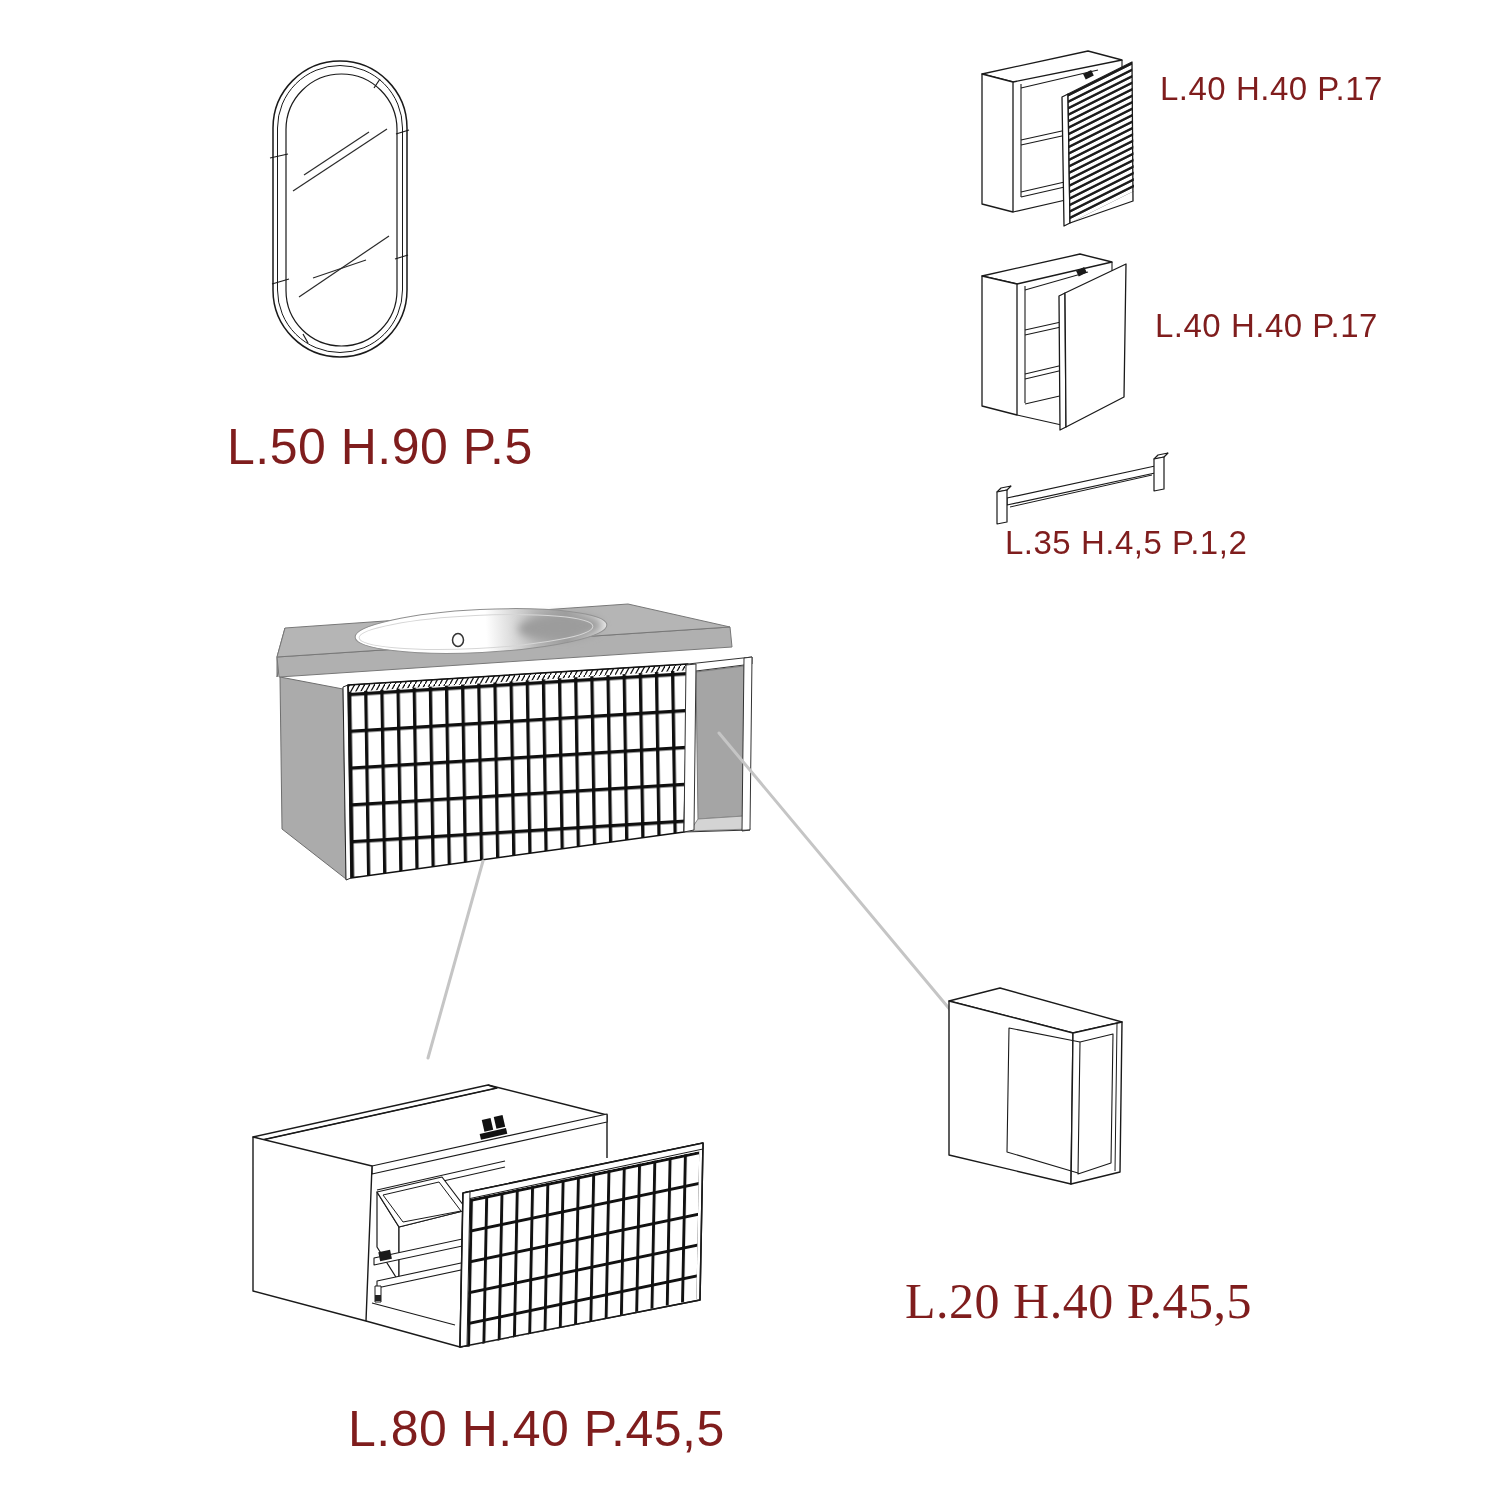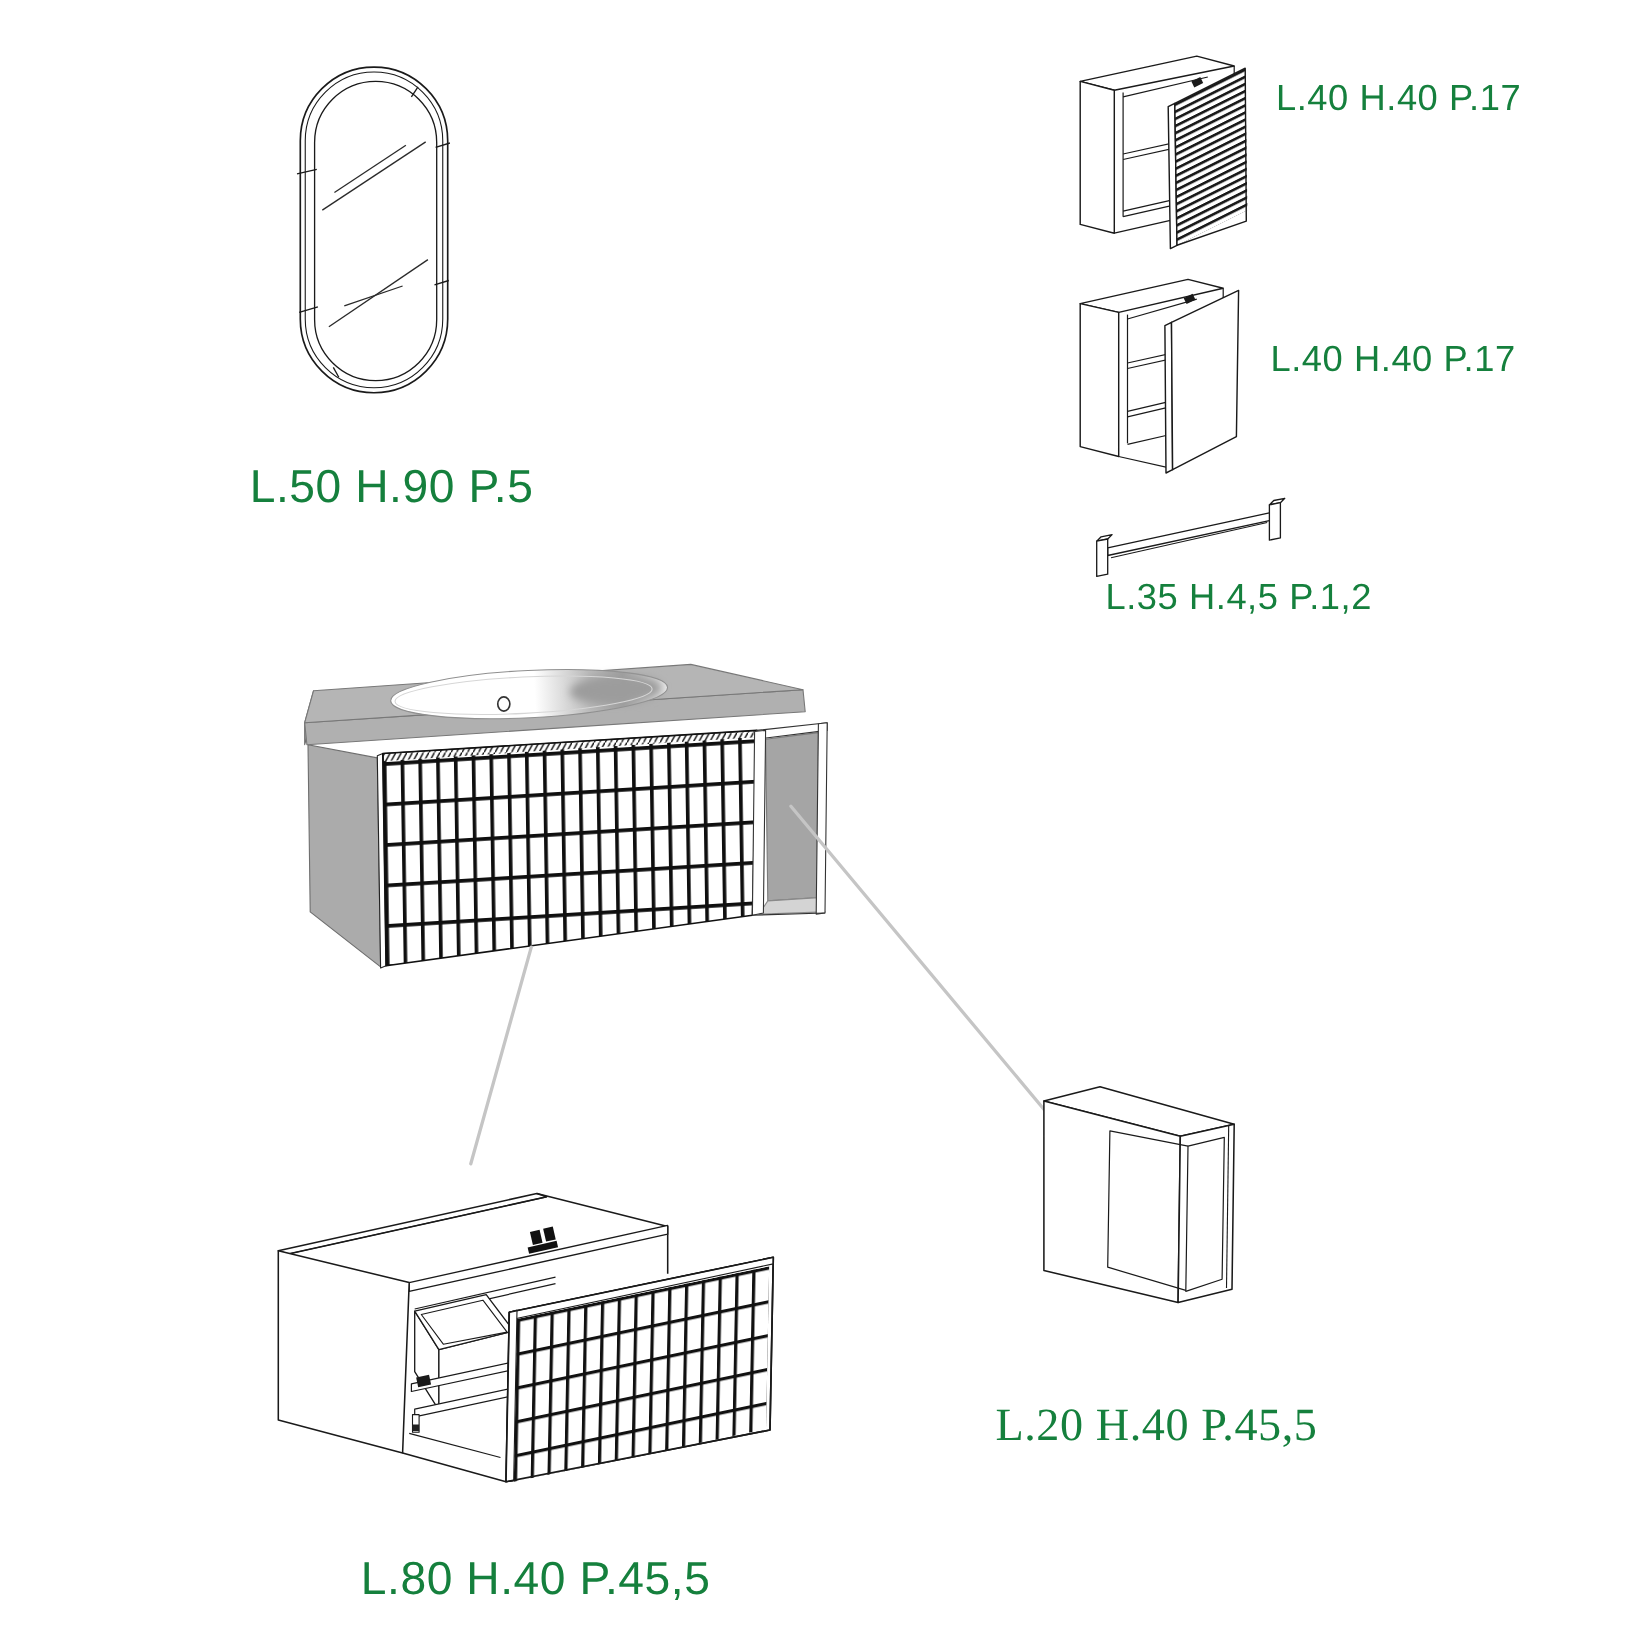--- a/index.html
+++ b/index.html
@@ -1,19 +1,19 @@
 <!DOCTYPE html>
 <html><head>
 <meta charset="utf-8">
 <style>
   html,body{margin:0;padding:0;background:#ffffff;}
   .canvas{position:relative;width:1500px;height:1500px;background:#ffffff;overflow:hidden;
           font-family:"Liberation Sans",sans-serif;}
-  .dim-label{position:absolute;color:#15803d;white-space:nowrap;letter-spacing:0.5px;}
-  .label-lg{font-size:42px;}
+  .dim-label{position:absolute;color:#7f1d1d;white-space:nowrap;letter-spacing:0.5px;}
+  .label-lg{font-size:50px;}
   .label-md{font-size:33px;}
   svg{position:absolute;left:0;top:0;}
 </style>
 </head>
 <body>
 
 <div class="canvas">
 
 <svg width="1500" height="1500" viewBox="0 0 1500 1500">
   <defs>
@@ -202,15 +202,15 @@
     <polygon points="1080,1042 1113,1034 1111,1163 1078,1174" stroke-width="1.1"></polygon>
     <path d="M1080,1042 L1009,1028 L1007,1152 L1078,1173" stroke-width="1.1"></path>
   </g>
 </svg>
 
 <div class="dim-label label-lg" style="left:227px;top:418px;">L.50 H.90 P.5</div>
 <div class="dim-label label-md" style="left:1160px;top:70px;">L.40 H.40 P.17</div>
 <div class="dim-label label-md" style="left:1155px;top:307px;">L.40 H.40 P.17</div>
 <div class="dim-label label-md" style="left:1005px;top:524px;">L.35 H.4,5 P.1,2</div>
 <div class="dim-label label-lg" style="left:905px;top:1272px;font-family:Liberation Serif, serif;">L.20 H.40 P.45,5</div>
-<div class="dim-label label-lg" style="left:328px;top:1400px;margin-top:11px;">L.80 H.40 P.45,5</div>
+<div class="dim-label label-lg" style="left:348px;top:1400px;">L.80 H.40 P.45,5</div>
 
 </div>
 
 </body></html>

